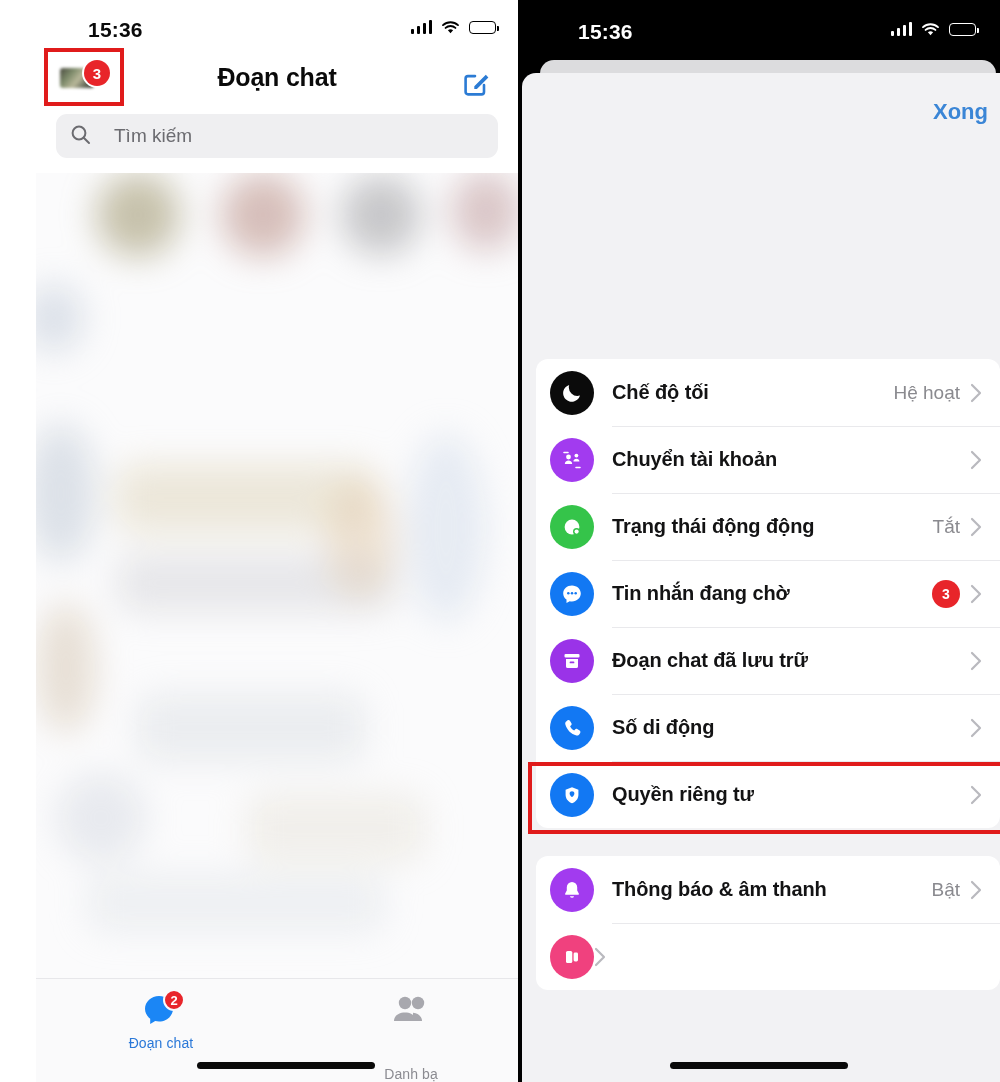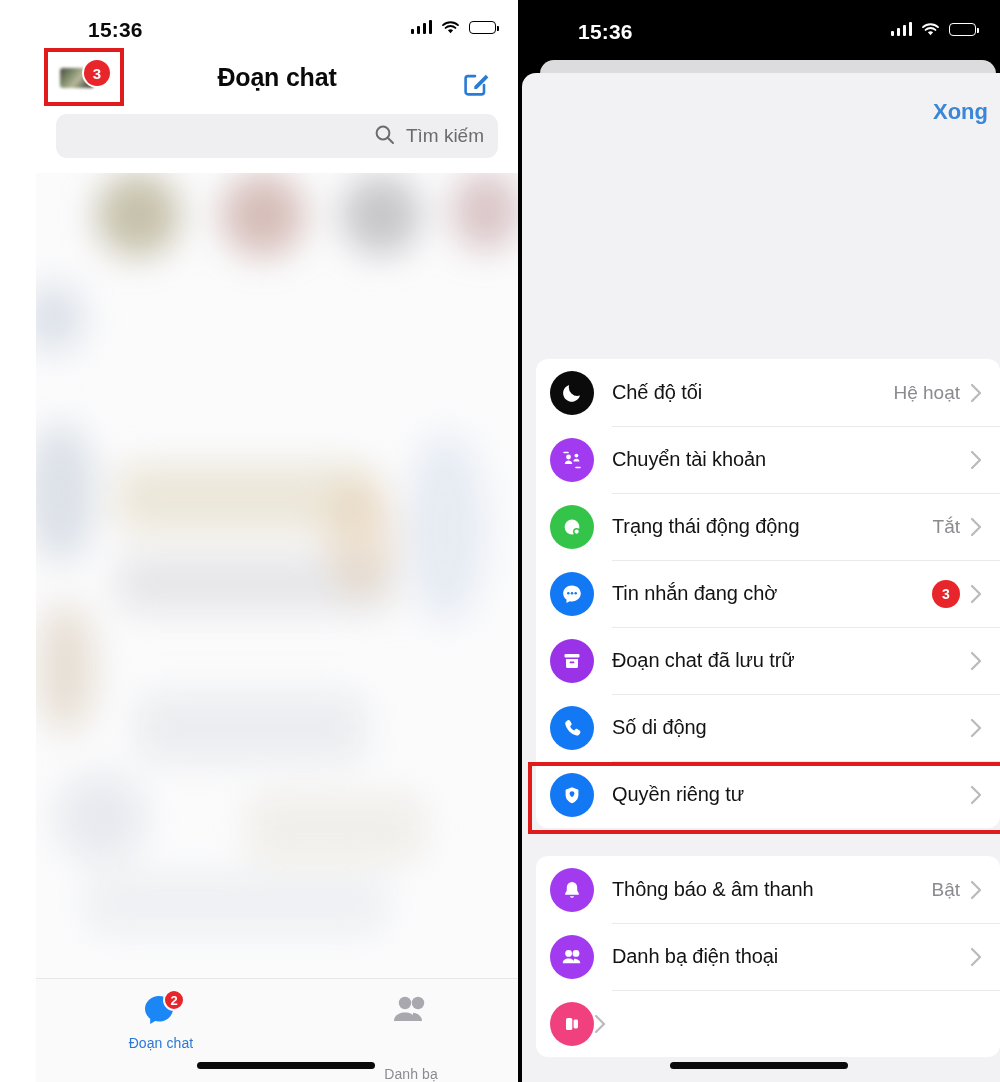--- a/index.html
+++ b/index.html
@@ -79,21 +79,21 @@
   }
   .compose-btn {
     position:absolute; right: 26px; top: 68px;
     width: 30px; height: 30px; cursor:pointer;
   }
 
   
   .search-bar {
     margin: 6px 20px 0 20px;
     height: 44px; background:#efeff1; border-radius:11px;
-    display:flex; align-items:center; padding: 0 14px; gap: 11px; justify-content: flex-end;
+    display:flex; align-items:center; padding: 0 14px; gap: 23px;
   }
   .search-ph { font-size:19px; color:#6b6b70; }
 
   
   .blur-content {
     position:absolute; left:0; top:173px; width:500px; height:805px;
     overflow:hidden; background:#fbfbfc;
   }
   .blur-canvas { position:absolute; inset:-40px; filter: blur(17px); }
   .bc { position:absolute; border-radius:50%; opacity:.55; }
@@ -166,21 +166,21 @@
   .row + .row::before {
     content:''; position:absolute; left:76px; right:0; top:0; height:1px;
     background:#e9e9ec;
   }
   .r-icon {
     width:44px; height:44px; border-radius:50%;
     display:flex; align-items:center; justify-content:center; flex:0 0 44px;
   }
   .r-label {
     margin-left:18px; font-size:20px; color:#131314; flex:1;
-    letter-spacing:-.1px; white-space:nowrap;
+    letter-spacing:-.1px; white-space:nowrap;font-weight:bold;
   }
   .r-value { font-size:19px; color:#8a8a8f; margin-right:10px; }
   .r-badge {
     width:28px;height:28px;border-radius:50%;background:#e8252a;color:#fff;
     font-size:14px;font-weight:700;display:flex;align-items:center;justify-content:center;
     margin-right:10px;
   }
   .chev { margin-right:18px; display:flex; align-items:center; }
 
   .hl-box {
@@ -453,37 +453,20 @@
           </div>
           <div class="r-label">Thông báo &amp; âm thanh</div>
           <div class="r-value">Bật</div>
           <div class="chev">
               <svg width="12" height="20" viewBox="0 0 12 20">
                 <path d="M2 2l8 8-8 8" stroke="#b9b9be" stroke-width="2.2" fill="none" stroke-linecap="round" stroke-linejoin="round"></path>
               </svg>
             </div>
         </div>
 
-        <div class="row">
-          <div class="r-icon" style="background:#a23bef">
-            <svg width="26" height="26" viewBox="0 0 26 26">
-                <circle cx="9.6" cy="9.4" r="3.4" fill="#fff"></circle>
-                <circle cx="17" cy="9.4" r="3.4" fill="#fff"></circle>
-                <path d="M3.8 19.2c0-3 2.6-4.6 5.8-4.6s5.8 1.6 5.8 4.6z" fill="#fff"></path>
-                <path d="M15 14.8c3 .1 6.3 1.6 6.3 4.4H15z" fill="#fff"></path>
-              </svg>
-          </div>
-          <div class="r-label">Danh bạ điện thoại</div>
-
-          <div class="chev">
-              <svg width="12" height="20" viewBox="0 0 12 20">
-                <path d="M2 2l8 8-8 8" stroke="#b9b9be" stroke-width="2.2" fill="none" stroke-linecap="round" stroke-linejoin="round"></path>
-              </svg>
-            </div>
-        </div>
 
         <div class="row">
           <div class="r-icon" style="background:#f0417e">
             <svg width="24" height="24" viewBox="0 0 24 24">
                 <rect x="6" y="6" width="6.3" height="12" rx="1.6" fill="#fff"></rect>
                 <rect x="13.6" y="7.6" width="4.4" height="8.8" rx="1.4" fill="#fff"></rect>
               </svg>
           </div>
 
           <div class="chev">

